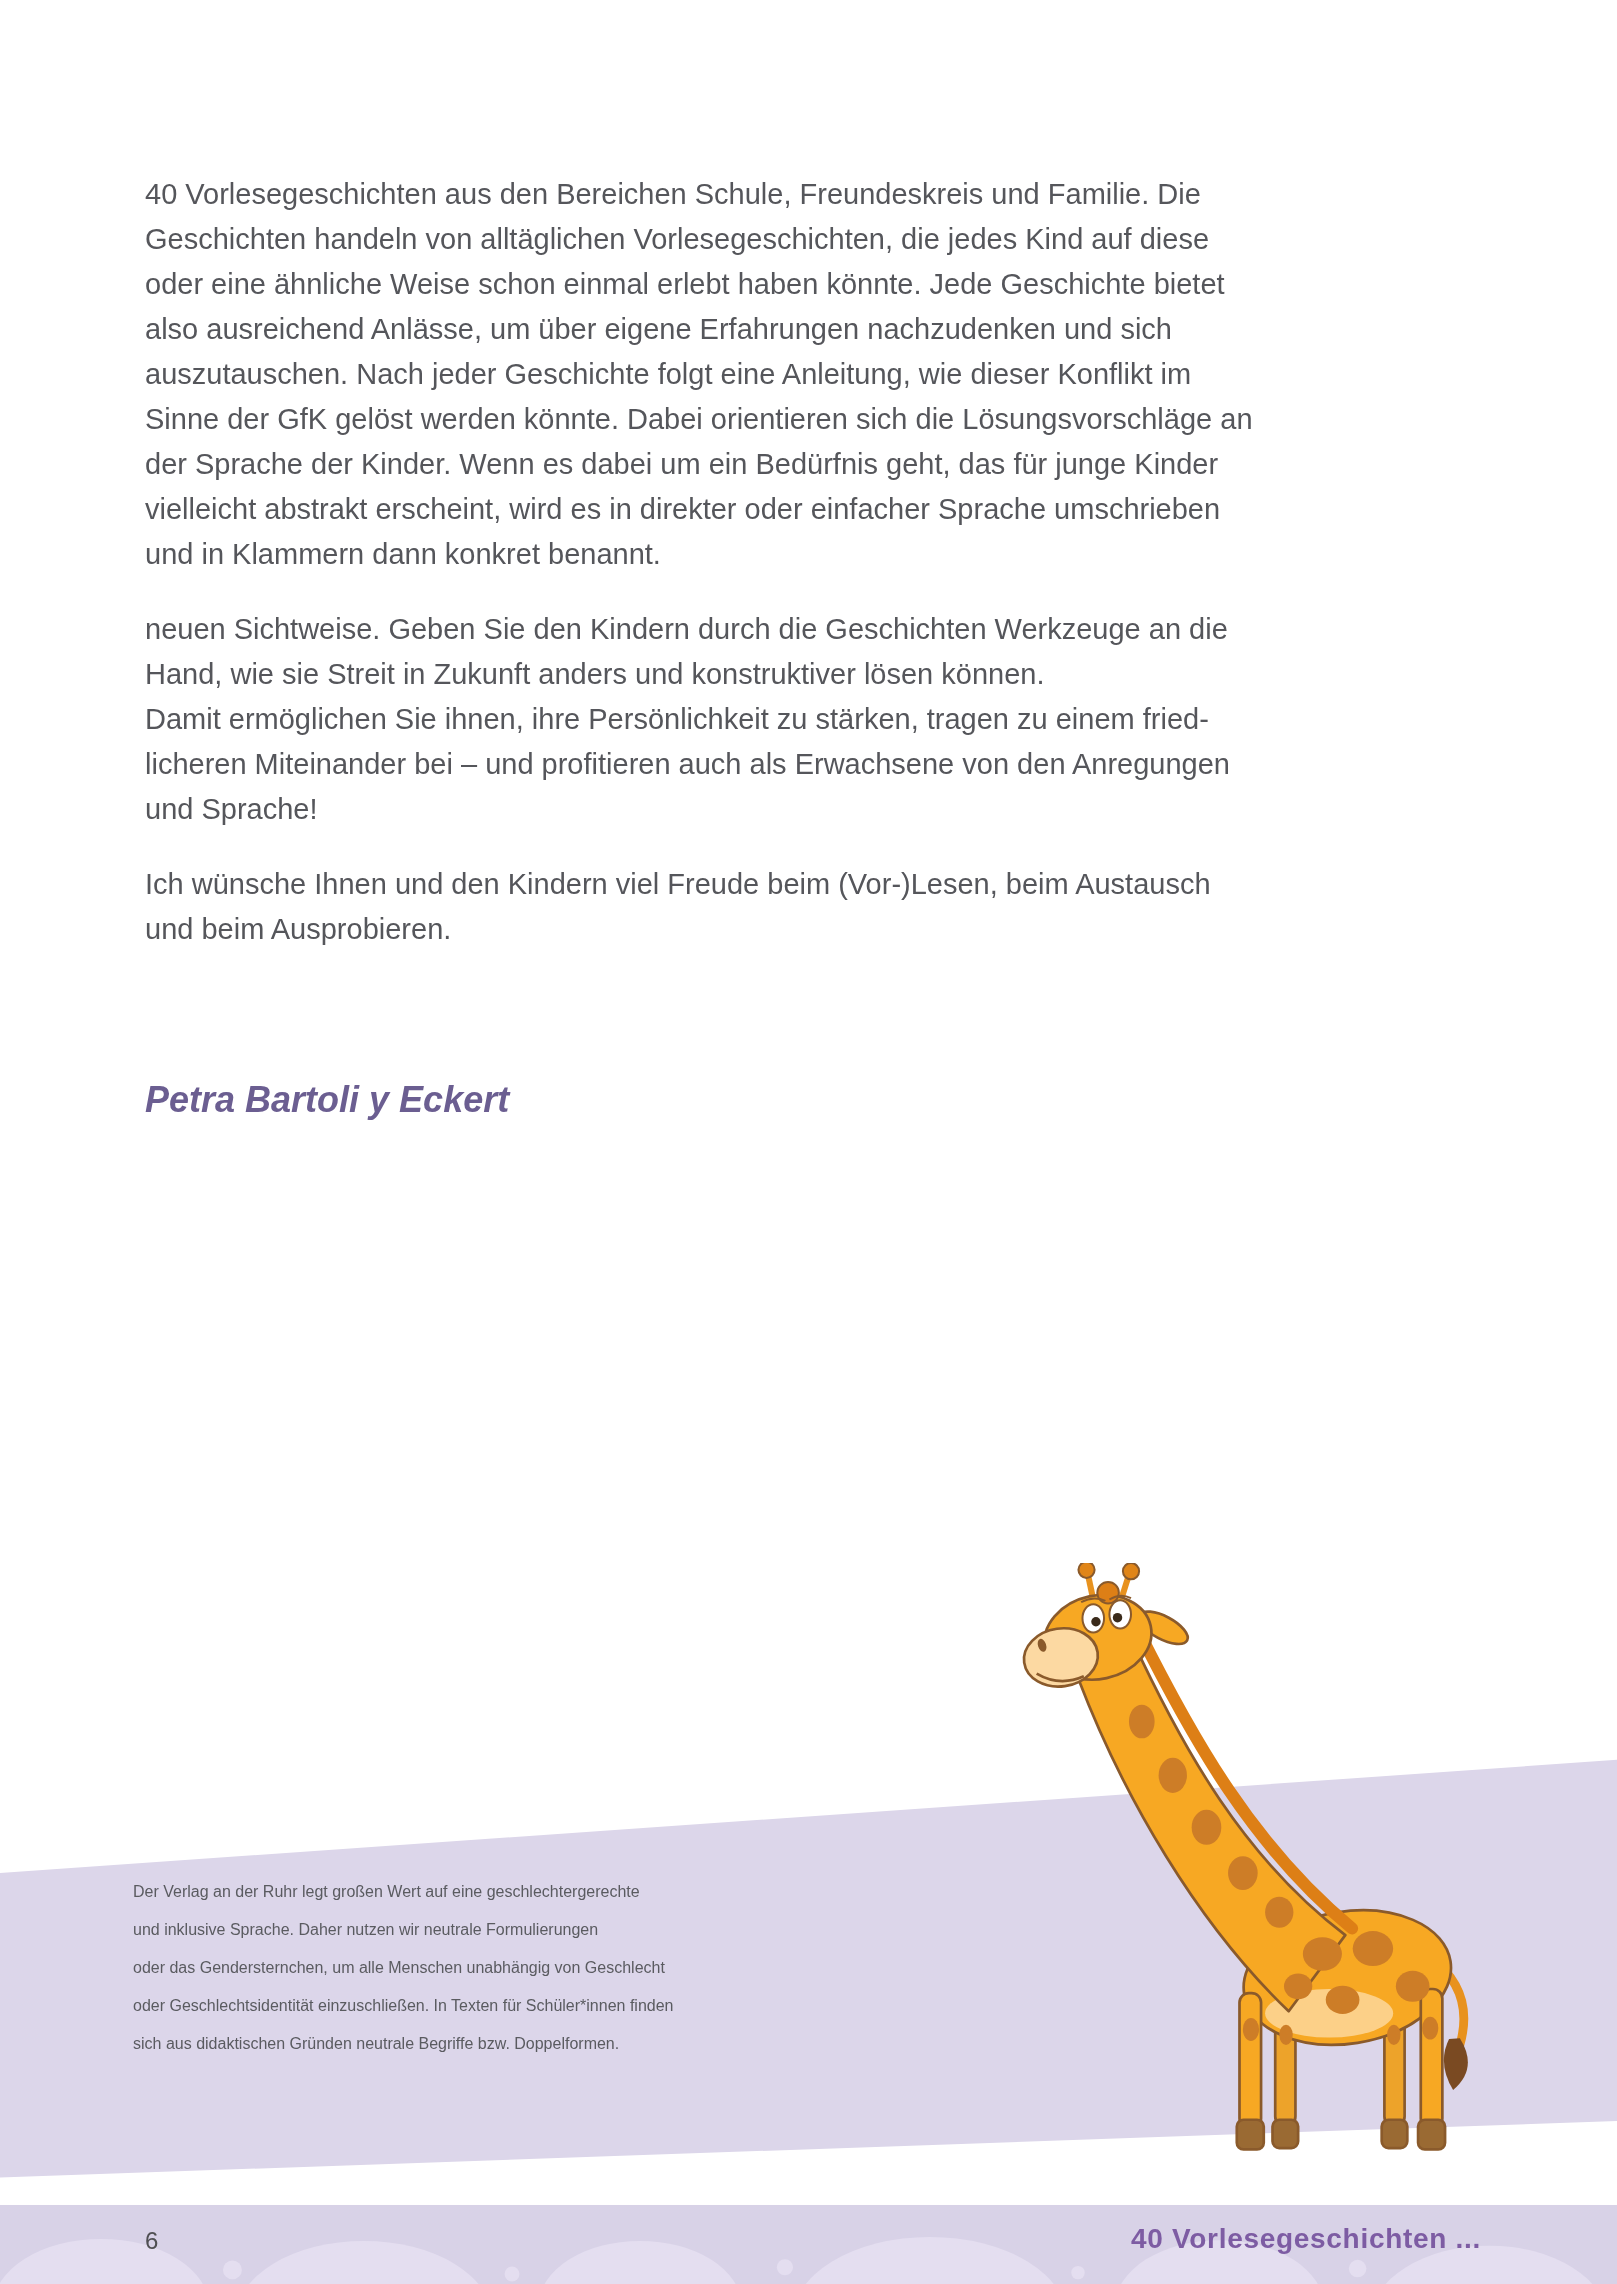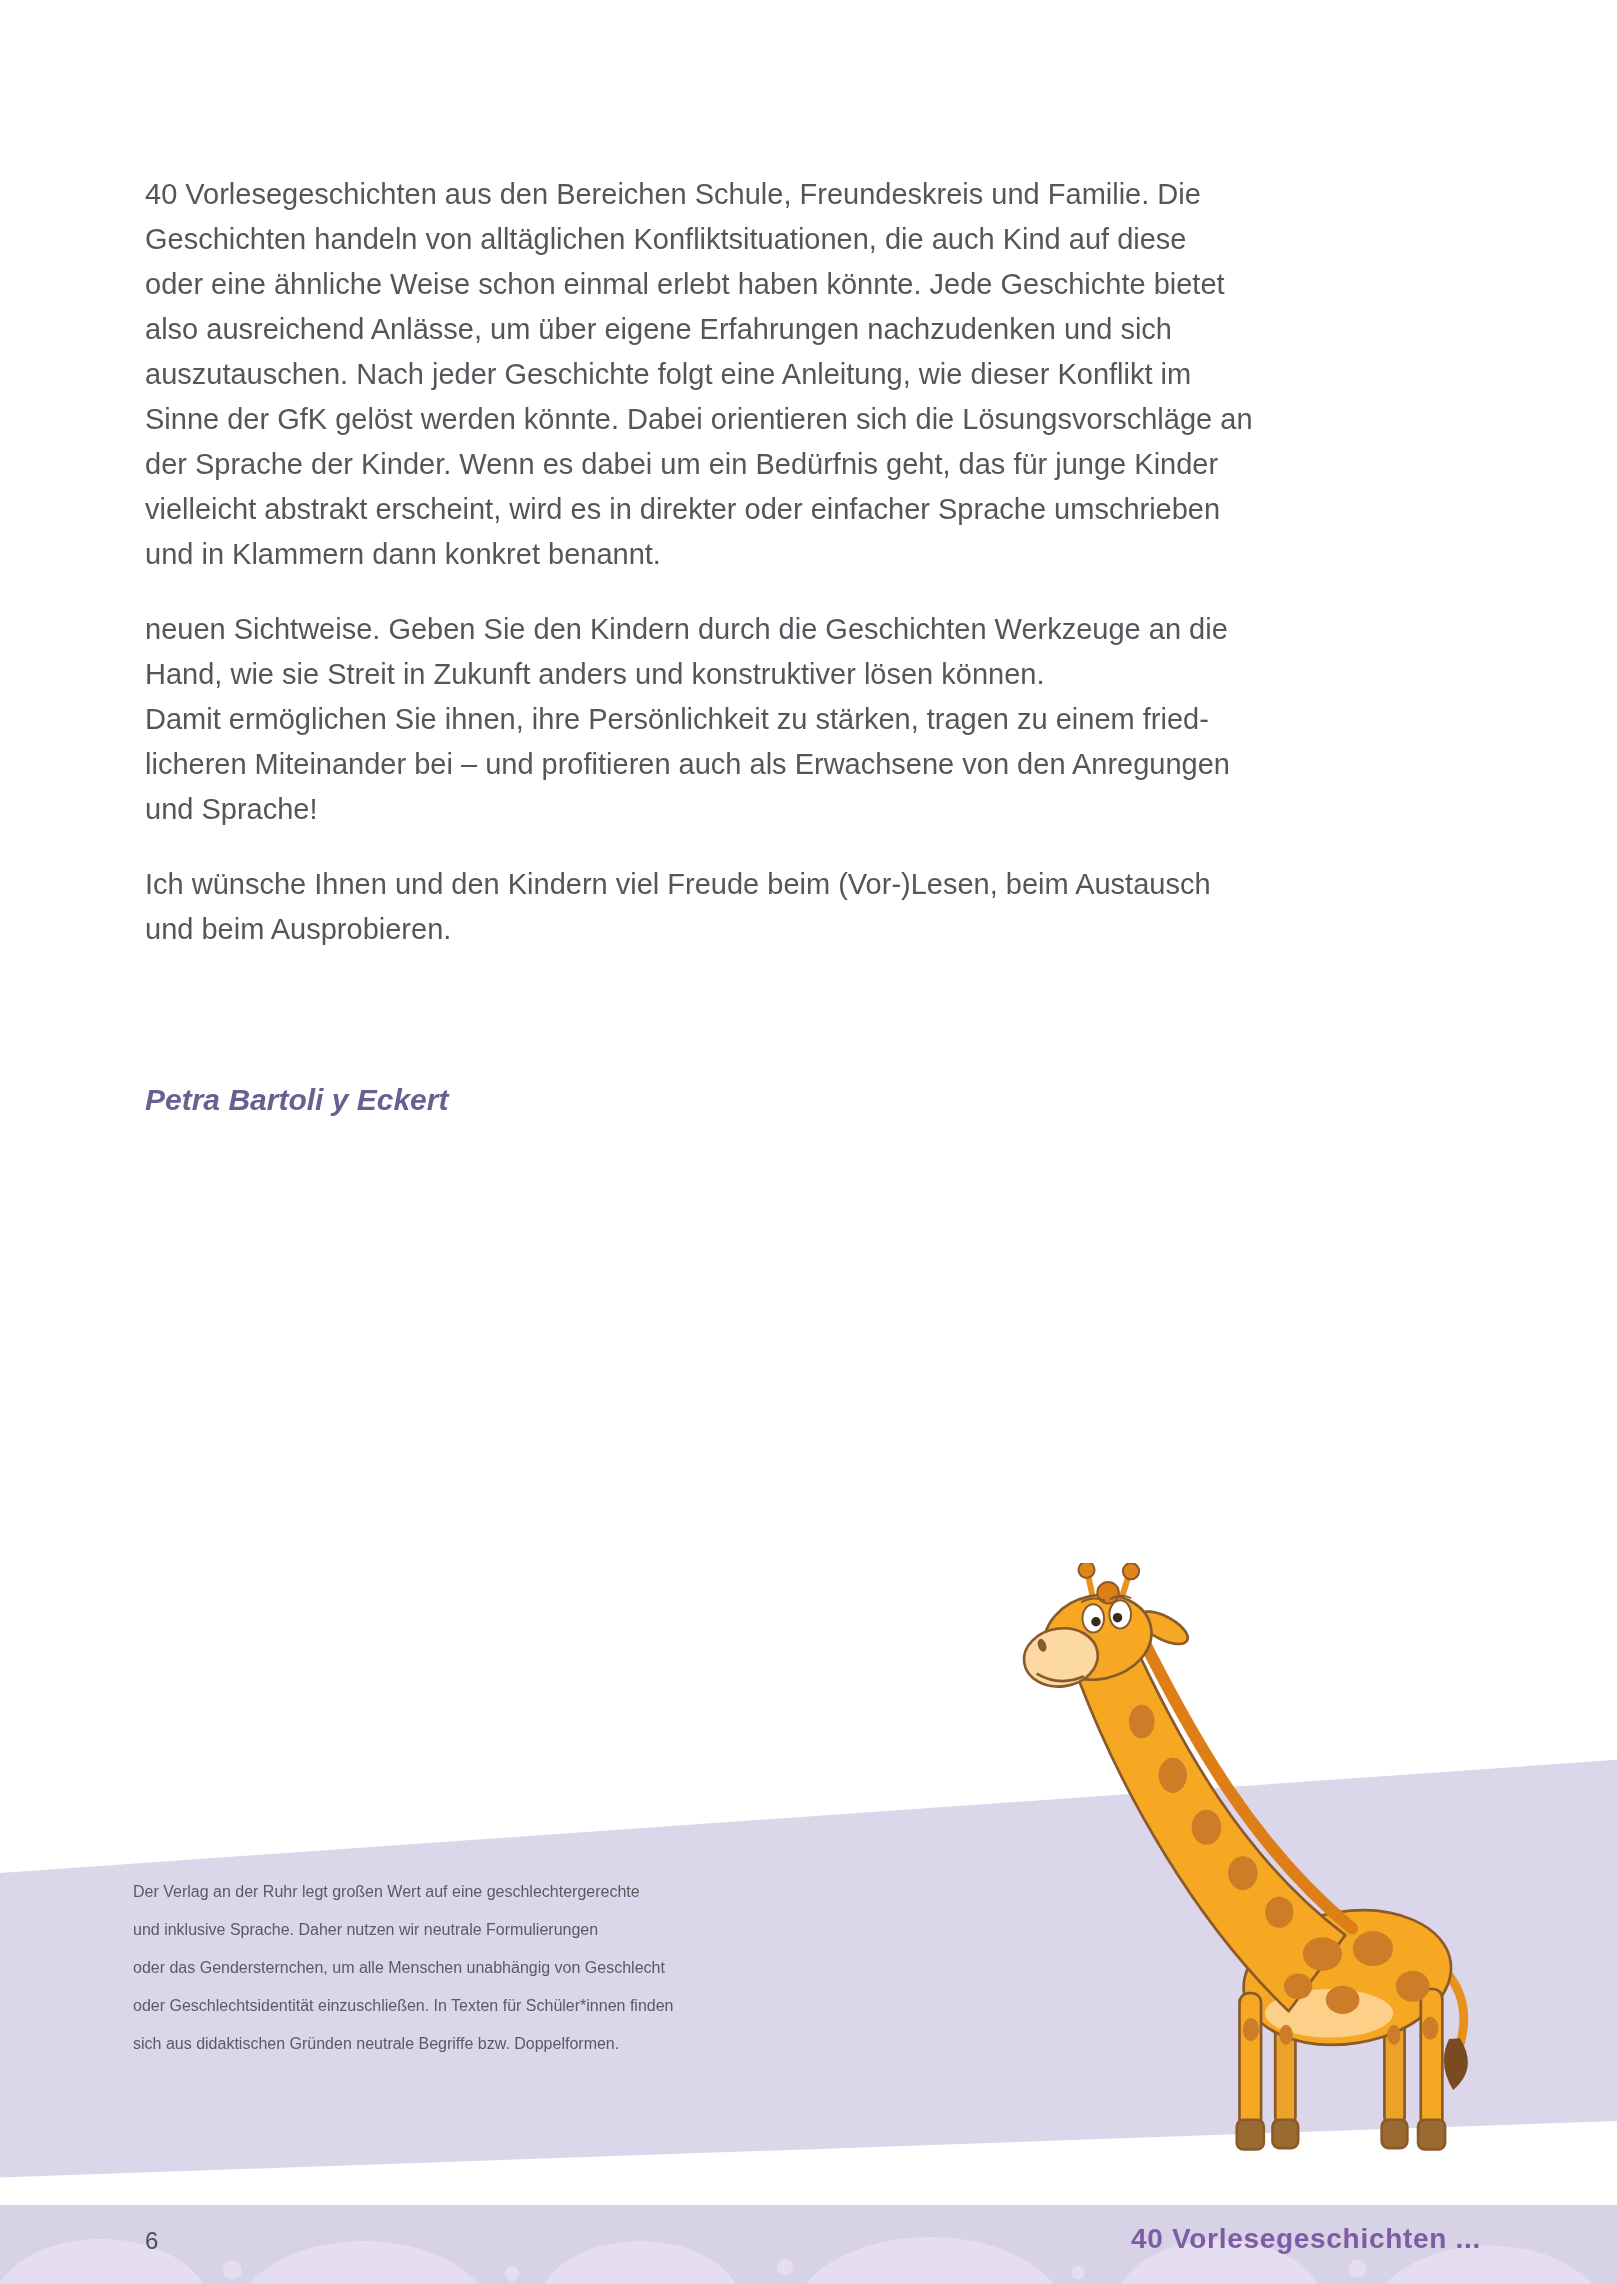--- a/index.html
+++ b/index.html
@@ -19,21 +19,21 @@
     color: #55565b;
     font-size: 29px;
     line-height: 45px;
   }
   .line { white-space: nowrap; }
   .para + .para { margin-top: 30px; }
   .author {
     margin-top: 125px;
     font-style: italic;
     font-weight: 700;
-    font-size: 30px;
+    font-size: 36px;
     color: #6b5e91;
   }
   .giraffe-svg { position: absolute; left: 1007px; top: 1563px; }
   .note {
     position: absolute;
     left: 133px;
     top: 1873px;
     font-size: 16px;
     line-height: 38px;
     color: #5a5b60;
@@ -70,21 +70,21 @@
 
 <div class="page">
 
   <svg class="band-svg" width="1617" height="2284" viewBox="0 0 2400 3390">
     <polygon points="0,2780 2400,2612 2400,3148 0,3232" fill="#dcd6ea"></polygon>
   </svg>
 
   <div class="content">
     <div class="para">
         <div class="line">40 Vorlesegeschichten aus den Bereichen Schule, Freundeskreis und Familie. Die</div>
-        <div class="line">Geschichten handeln von alltäglichen Konfliktsituationen, die auch Kind auf diese</div>
+        <div class="line">Geschichten handeln von alltäglichen Vorlesegeschichten, die jedes Kind auf diese</div>
         <div class="line">oder eine ähnliche Weise schon einmal erlebt haben könnte. Jede Geschichte bietet</div>
         <div class="line">also ausreichend Anlässe, um über eigene Erfahrungen nachzudenken und sich</div>
         <div class="line">auszutauschen. Nach jeder Geschichte folgt eine Anleitung, wie dieser Konflikt im</div>
         <div class="line">Sinne der GfK gelöst werden könnte. Dabei orientieren sich die Lösungsvorschläge an</div>
         <div class="line">der Sprache der Kinder. Wenn es dabei um ein Bedürfnis geht, das für junge Kinder</div>
         <div class="line">vielleicht abstrakt erscheint, wird es in direkter oder einfacher Sprache umschrieben</div>
         <div class="line">und in Klammern dann konkret benannt.</div>
       </div>
     <div class="para">
         <div class="line">neuen Sichtweise. Geben Sie den Kindern durch die Geschichten Werkzeuge an die</div>

